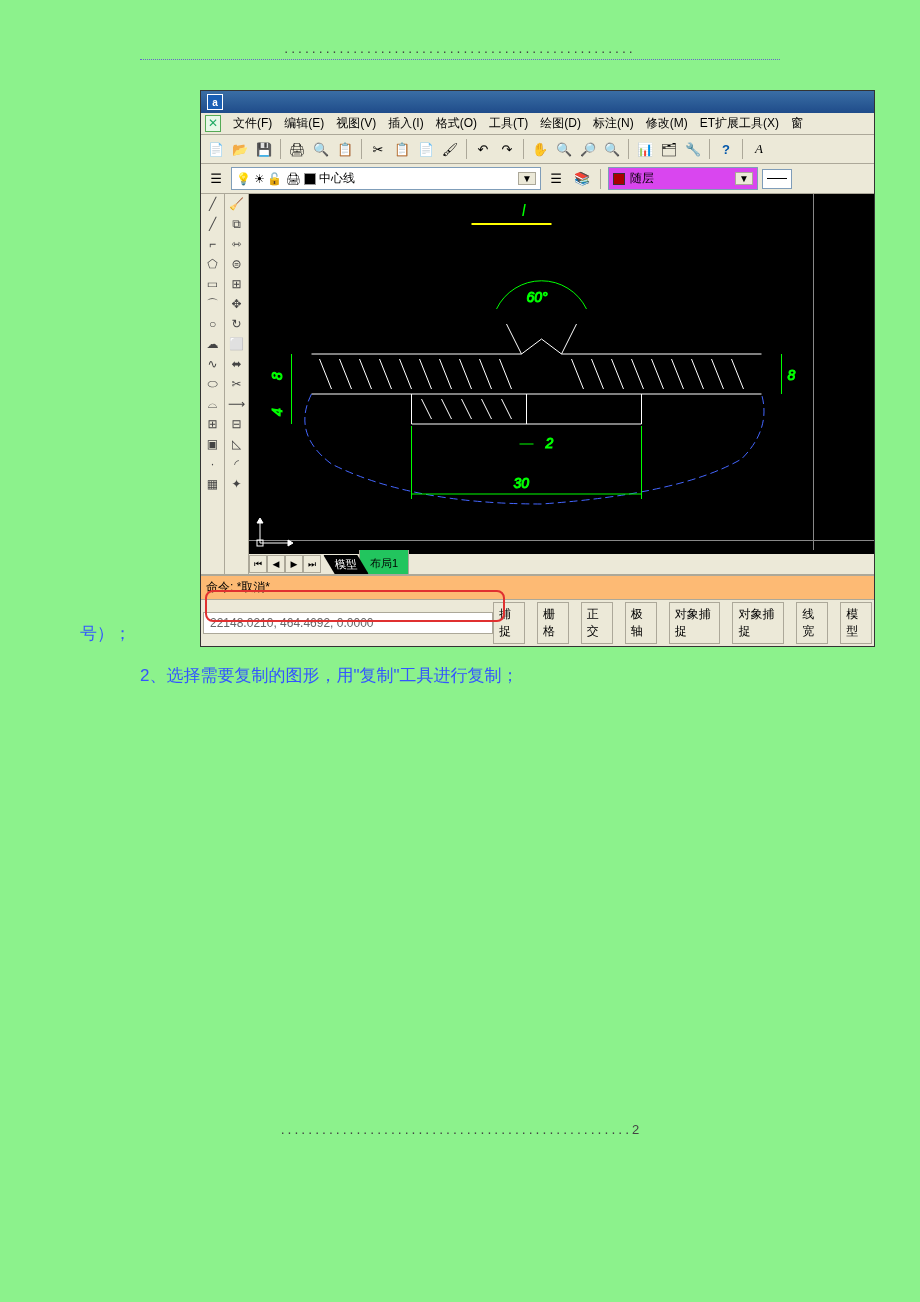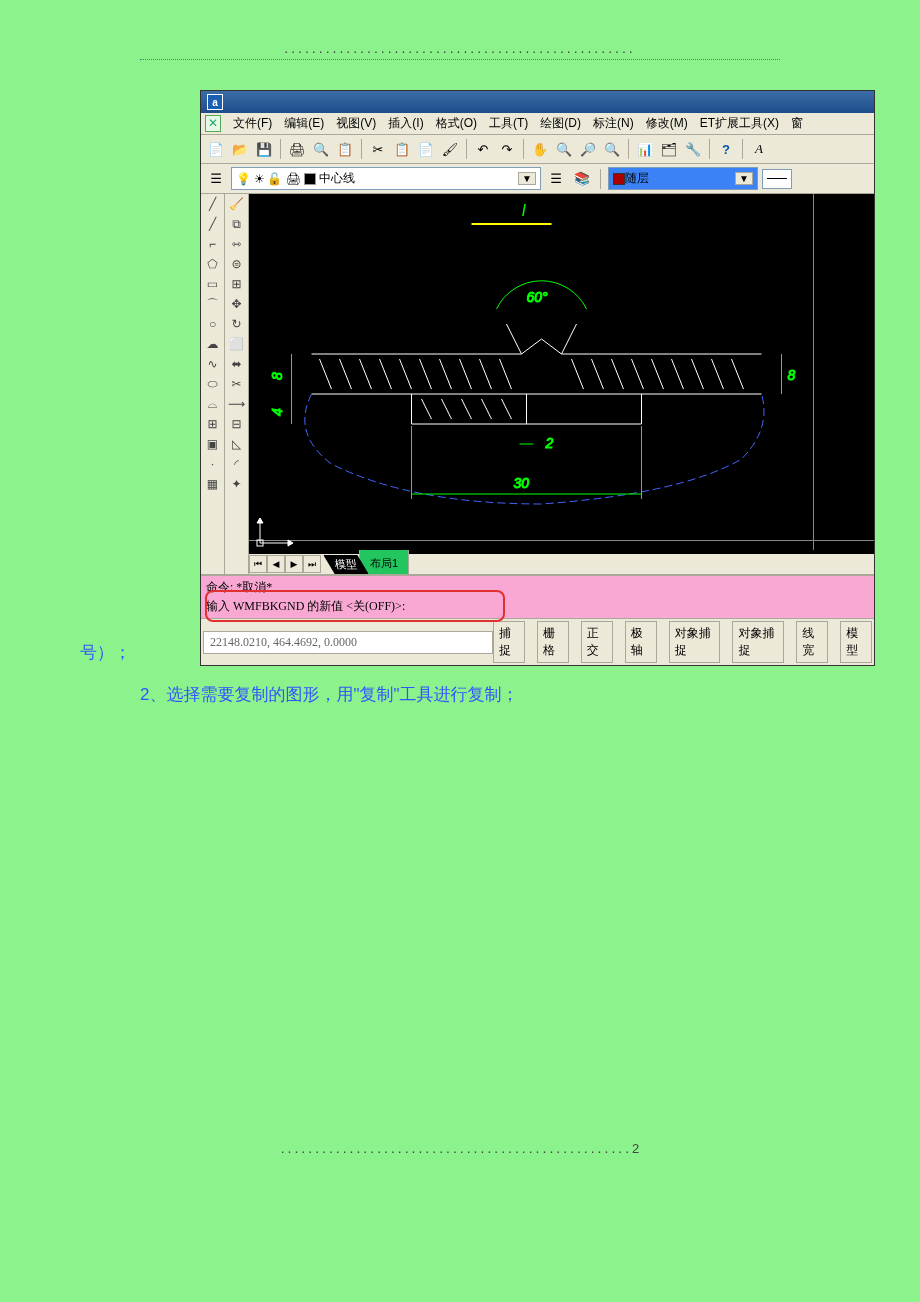--- a/index.html
+++ b/index.html
@@ -14,43 +14,43 @@
 .title-icon{width:16px;height:16px;background:#1a5fb4;border:1px solid #fff;display:flex;align-items:center;justify-content:center;font-size:10px;color:#fff}
 .menu-bar{background:#ece9d8;padding:2px 4px;display:flex;gap:12px;border-bottom:1px solid #aca899}
 .menu-bar span{cursor:default}
 .toolbar1{background:#ece9d8;padding:3px 4px;display:flex;gap:2px;border-bottom:1px solid #aca899;align-items:center}
 .tb-btn{width:22px;height:22px;border:1px solid transparent;display:flex;align-items:center;justify-content:center;font-size:13px}
 .sep{width:1px;height:20px;background:#aca899;margin:0 3px}
 .toolbar2{background:#ece9d8;padding:3px 4px;display:flex;gap:4px;border-bottom:1px solid #aca899;align-items:center}
 .layer-dd{flex:1;max-width:310px;background:#fff;border:1px solid #7f9db9;padding:2px 4px;display:flex;align-items:center;gap:3px;font-size:12px}
 .color-sw{width:12px;height:12px;background:#000;border:1px solid #999}
 .dd-arrow{margin-left:auto;background:#ece9d8;border:1px solid #aca899;padding:0 3px;font-size:10px}
-.prop-dd{background:#3b82f6;border:1px solid #7f9db9;padding:2px 4px;display:flex;align-items:center;width:150px;font-size:12px}
+.prop-dd{background:#d946ef;border:1px solid #7f9db9;padding:2px 4px;display:flex;align-items:center;gap:5px;width:150px;font-size:12px}
 .red-sw{width:12px;height:12px;background:#a00;border:1px solid #333}
 .line-dd{background:#fff;border:1px solid #7f9db9;width:30px;height:20px;display:flex;align-items:center;justify-content:center}
 .line-sample{width:20px;height:1px;background:#000}
 .work-area{display:flex;height:380px}
 .left-tb{width:24px;background:#ece9d8;border-right:1px solid #aca899;display:flex;flex-direction:column}
 .left-tb .ico{height:20px;display:flex;align-items:center;justify-content:center;font-size:12px;color:#444}
 .left-tb2{width:24px;background:#ece9d8;border-right:1px solid #aca899;display:flex;flex-direction:column}
 .left-tb2 .ico{height:20px;display:flex;align-items:center;justify-content:center;font-size:12px;color:#444}
 .canvas{flex:1;background:#000;position:relative;overflow:hidden}
 .drawing{position:absolute;top:0;left:0;width:100%;height:100%}
 .ucs{position:absolute;bottom:24px;left:6px;color:#fff;font-size:11px}
 .crosshair-h{position:absolute;top:346px;left:0;right:0;height:1px;background:#888}
 .crosshair-v{position:absolute;top:0;bottom:24px;right:60px;width:1px;background:#888}
 .tabs{position:absolute;bottom:0;left:0;right:0;height:20px;background:#ece9d8;display:flex;align-items:center;font-size:11px}
 .nav-btn{width:18px;height:18px;border:1px solid #aca899;background:#ece9d8;display:flex;align-items:center;justify-content:center;font-size:9px}
 .tab{padding:2px 10px;background:#000;color:#fff;clip-path:polygon(0 0,calc(100% - 8px) 0,100% 100%,8px 100%);transform:skewX(10deg) translateX(4px)}
 .tab2{padding:6px 10px;background:#22c55e;color:#000;border:1px solid #aca899;border-top:none;margin-left:-4px}
-.cmd-area{background:#f9a8d4;border-top:2px solid #aca899;font-family:Liberation Serif, serif;font-size:12px;padding:2px;position:relative}
+.cmd-area{background:#fdba74;border-top:2px solid #aca899;font-family:Liberation Sans, sans-serif;font-size:12px;padding:2px;position:relative}
 .cmd-line{padding:1px 3px}
 .highlight-box{border:2px solid #e03030;border-radius:8px;position:absolute;top:14px;left:4px;width:300px;height:32px;pointer-events:none}
 .status-bar{background:#ece9d8;border-top:1px solid #aca899;display:flex;align-items:center;padding:2px;font-size:12px}
-.coords{flex:0 0 290px;background:#fff;border:1px solid #aca899;padding:3px 6px;color:#666;font-family:Liberation Serif, serif}
+.coords{flex:0 0 290px;background:#fff;border:1px solid #aca899;padding:3px 6px;color:#666;font-family:Liberation Sans, sans-serif}
 .status-btns{display:flex;gap:12px;margin-left:auto}
 .status-btn{border:1px solid #aca899;padding:3px 5px;background:#ece9d8}
 .body-text{color:#3355ff;font-size:17px;margin:15px 0 0 0;line-height:1.7}
 .footer-dots{width:640px;margin:430px auto 0;text-align:center;color:#444;font-size:14px;letter-spacing:3px}
 .pagenum{letter-spacing:0;font-size:13px}
 svg text{font-family:SimSun,Arial;font-style:italic}
 </style>
 </head>
 <body>
 
@@ -246,21 +246,20 @@
                 <div class="nav-btn">▶</div>
                 <div class="nav-btn">⏭</div>
                 <div class="tab">模型</div>
                 <div class="tab2">布局1</div>
               </div>
             </div>
           </div>
 
           <div class="cmd-area">
             <div class="cmd-line">命令: *取消*</div>
-            <div class="cmd-line">输入 WMFBKGND 的新值 &lt;关(OFF)&gt;:</div>
             <div class="highlight-box"></div>
           </div>
 
           <div class="status-bar">
             <div class="coords">22148.0210, 464.4692, 0.0000</div>
             <div class="status-btns">
               <div class="status-btn">捕捉</div>
               <div class="status-btn">栅格</div>
               <div class="status-btn">正交</div>
               <div class="status-btn">极轴</div>

